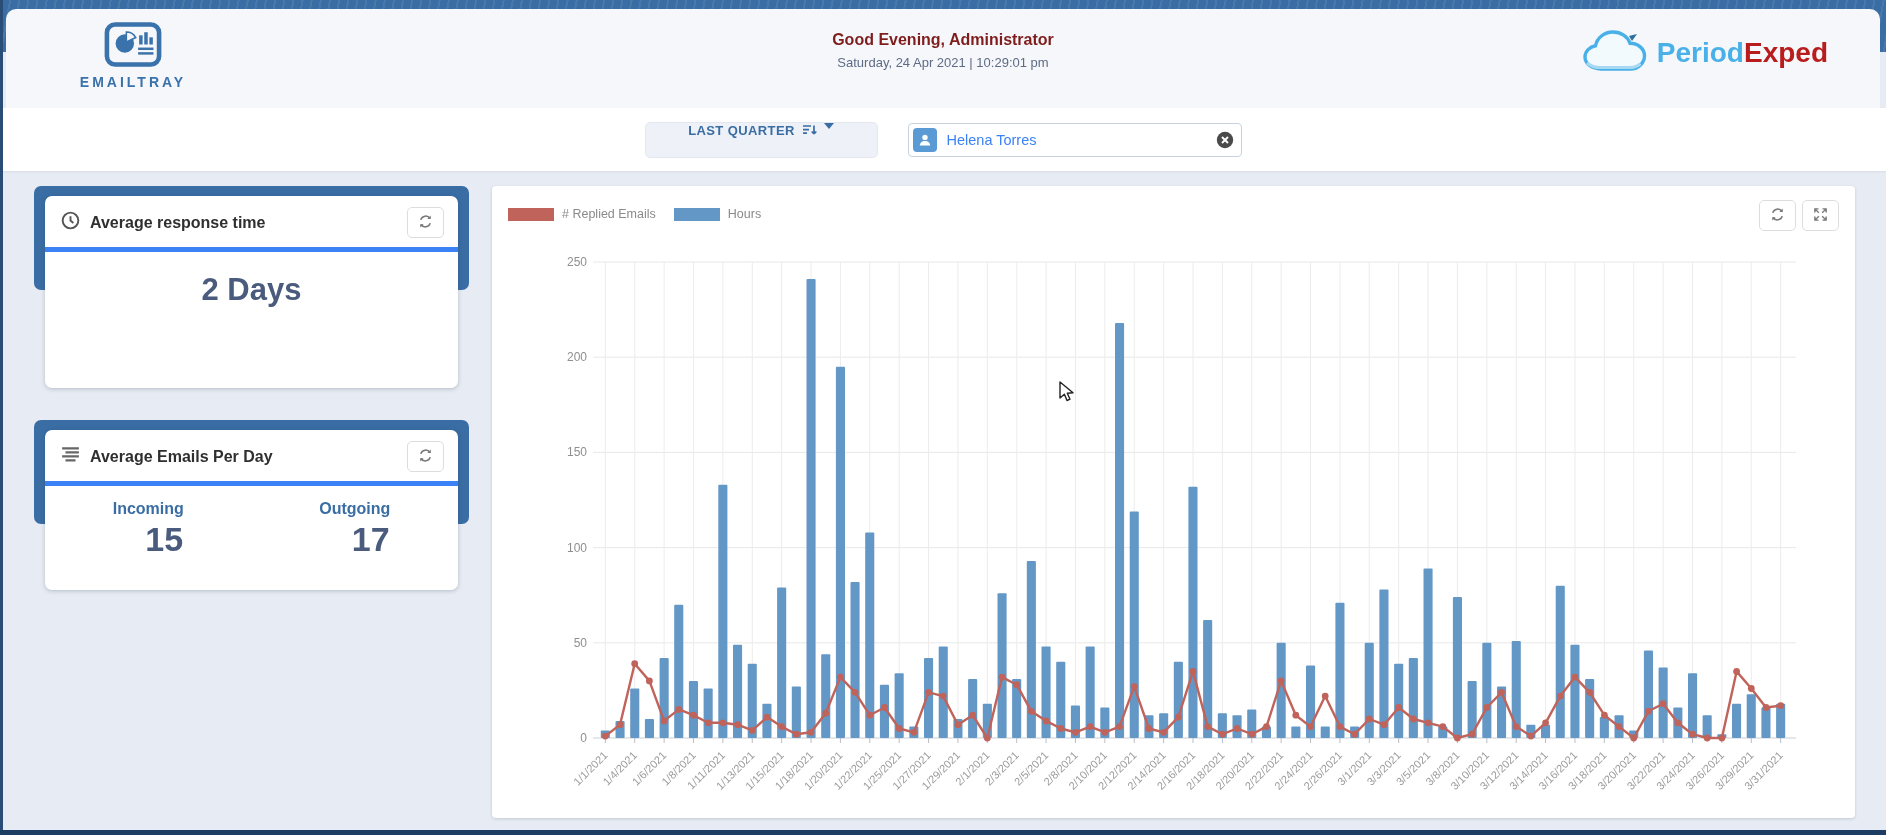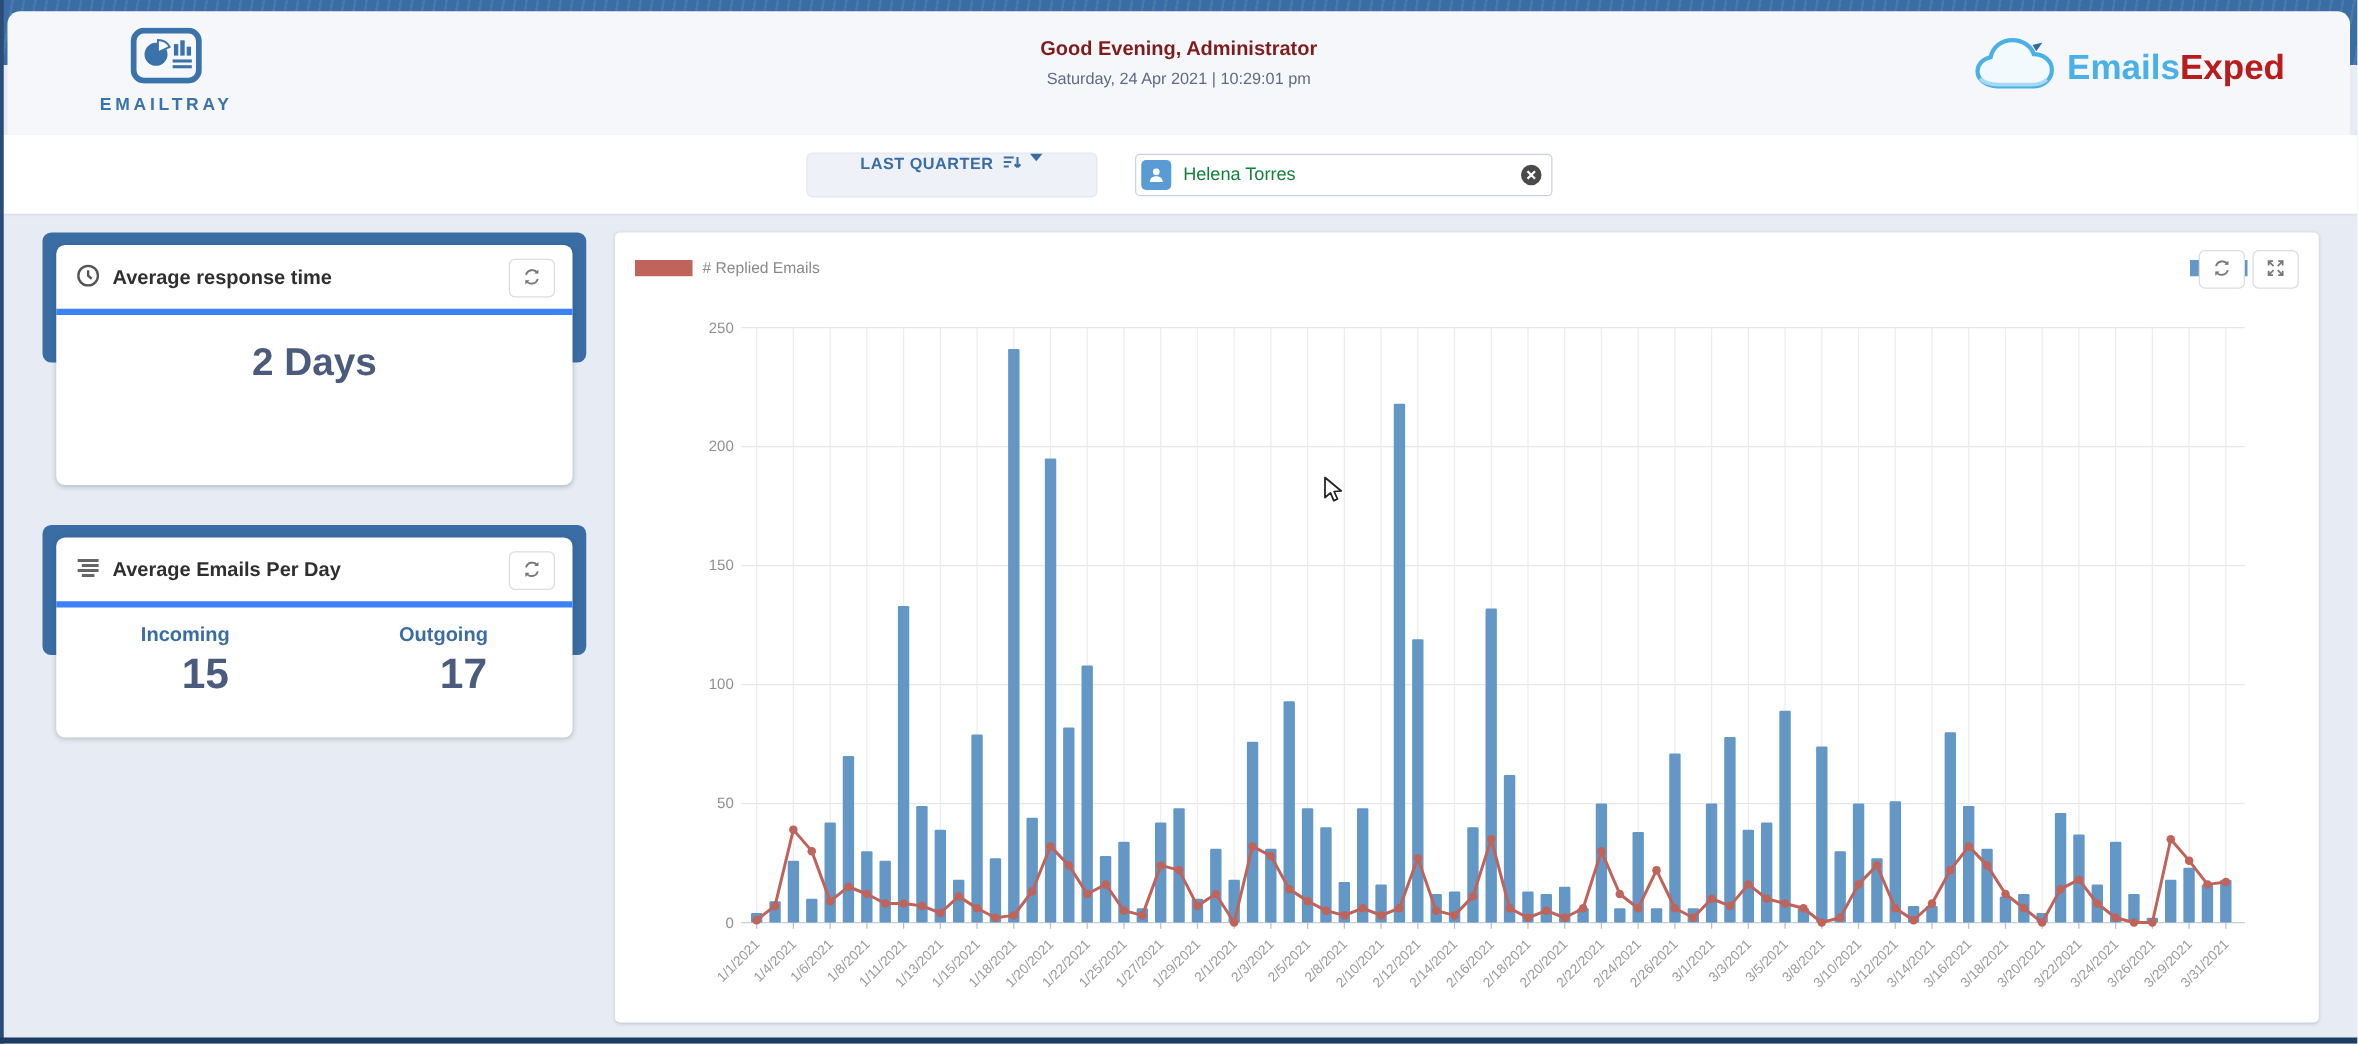--- a/index.html
+++ b/index.html
@@ -29,21 +29,21 @@
 
   .toolbar { position:relative; background:#ffffff; height:63px; display:flex; align-items:center;
     justify-content:center; gap:30px; box-shadow:0 1px 2px rgba(40,60,90,0.08); z-index:1; }
   .period-btn { width:233px; height:36px; background:#eef1f7; border:1px solid #e3e8f0; border-radius:5px;
     display:flex; align-items:flex-start; justify-content:center; gap:7px; cursor:pointer;
     font-size:13px; font-weight:bold; color:#3a6da4; letter-spacing:0.4px; }
   .caret-down { width:0; height:0; border-left:5px solid transparent; border-right:5px solid transparent;
     border-top:6px solid #3a6da4; }
   .search-wrap { position:relative; width:334px; height:34px; }
   .search-wrap input { width:100%; height:100%; border:1px solid #c9d2df; border-radius:4px;
-    padding:0 34px 0 38px; font-size:14.5px; color:#15803d; background:#fff; outline:none;
+    padding:0 34px 0 38px; font-size:14.5px; color:#3b82f6; background:#fff; outline:none;
     font-family:"Liberation Sans", sans-serif; }
   .search-user-badge { position:absolute; left:5px; top:5px; width:24px; height:24px; background:#5b9bd5;
     border-radius:4px; display:flex; align-items:center; justify-content:center; }
   .search-clear { position:absolute; right:8px; top:8px; width:18px; height:18px; border:none; background:none;
     cursor:pointer; padding:0; }
 
   .main { position:relative; display:flex; align-items:flex-start; padding:15px 0 0 34px; }
 
   
   .stat-card { position:relative; width:435px; }
@@ -60,21 +60,21 @@
   .metrics-row { display:flex; margin-top:14px;align-items:flex-end; }
   .metric { flex:1; text-align:center; }
   .metric-label { font-size:16px; font-weight:bold; color:#3a6da4; }
   .metric-value { margin-top:2px; font-size:34px; font-weight:bold; color:#4a5b7d;margin-left:32px; }
 
   
   .chart-panel { position:relative; margin-left:23px; width:1363px; height:632px; background:#fff;
     border-radius:4px; box-shadow:0 1px 3px rgba(30,50,80,0.18); overflow:hidden; padding:12px 16px 0 16px; }
   .chart-actions { position:absolute; top:14px; right:16px; display:flex; gap:6px; }
   .chart-title { text-align:center; font-size:17px; font-weight:bold; color:#757575; margin-top:8px; }
-  .chart-legend { display:flex; justify-content:space-between; gap:18px; margin-top:6px; height:20px; }
+  .chart-legend { display:flex; justify-content:flex-start; gap:18px; margin-top:6px; height:20px; }
   .legend-item { display:flex; align-items:center; gap:8px; font-size:12.5px; color:#8a8a8a; cursor:pointer; }
   .legend-item .swatch { width:46px; height:13px; display:inline-block; }
   #chart-svg { display:block; margin-top:2px; }
   #chart-svg text { font-family:"Liberation Sans", sans-serif; }
 
   .cursor { position:absolute; left:1058px; top:381px; z-index:60; pointer-events:none; }
 </style>
 </head>
 <body>
 
@@ -105,21 +105,21 @@
   </div>
 
   <div class="brand-block">
     <span>
       <svg width="76" height="48" viewBox="0 0 76 48">
         <path d="M22 42c-9 0-16-5.3-16-12 0-5.6 4.6-10.2 10.5-11.2C18 11 25 5 34 5c8 0 14.8 4.6 17 11.3 8 0 14.5 5.4 14.5 12.4S59.5 42 51.5 42z" fill="#f2fafe" stroke="#49b0e8" stroke-width="3.4"></path>
         <path d="M50 9 58 7 53 14z" fill="#2f6fa0"></path>
         <path d="M8 36c4 3.4 9 4.6 14 4.6h28c5 0 9-1.6 11.5-4" fill="none" stroke="#a7d9f4" stroke-width="3"></path>
       </svg>
     </span>
-    <span class="brand-text"><span>Emails</span><span class="lite">Exped</span></span>
+    <span class="brand-text"><span>Period</span><span class="lite">Exped</span></span>
   </div>
 </div>
 
 <div class="toolbar">
   <div class="period-btn">
     <span>LAST QUARTER</span>
     <span>
       <svg width="15" height="14" viewBox="0 0 15 14">
         <g stroke="#3a6da4" stroke-width="1.7" fill="none">
           <path d="M1 3h8M1 6.6h6M1 10.2h4"></path>

